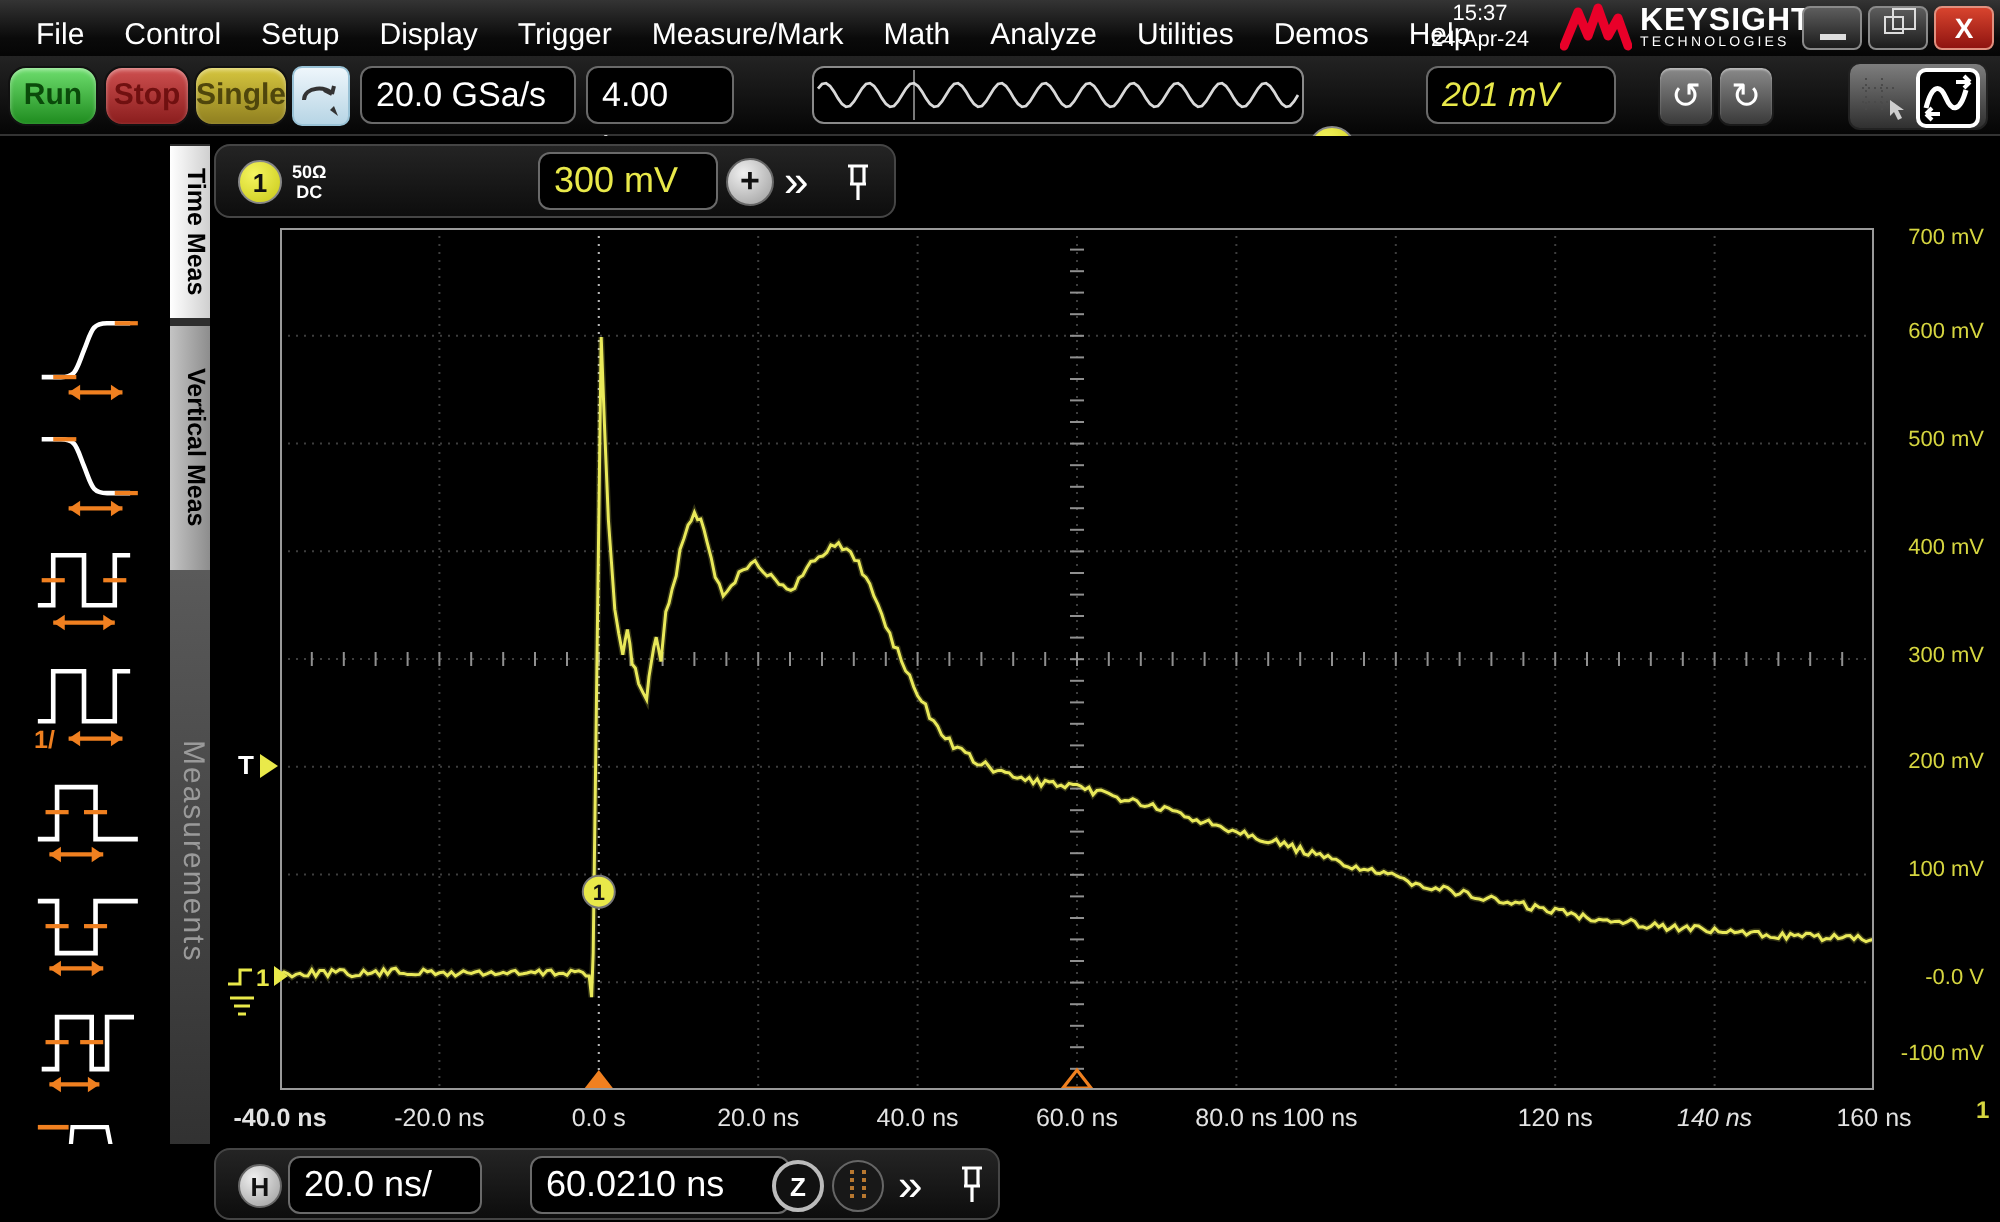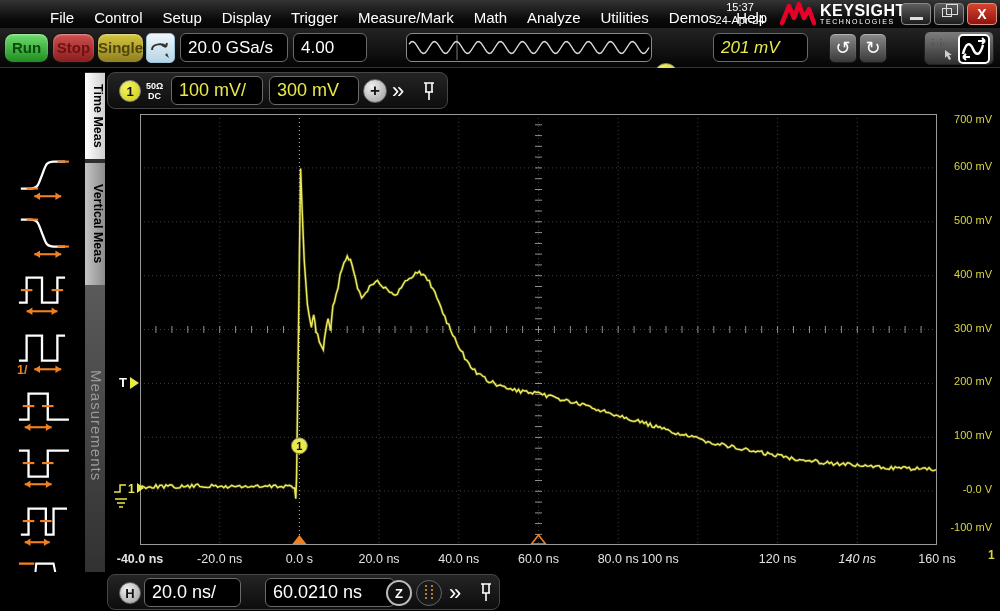--- a/index.html
+++ b/index.html
@@ -2,21 +2,21 @@
 <html><head>
 <meta charset="utf-8">
 <style>
   * { margin:0; padding:0; box-sizing:border-box; }
   html,body { background:#000; font-family:"Liberation Sans", sans-serif; }
   #app { position:relative; width:1000px; height:611px; background:#000; overflow:hidden; }
 
   
   .titlebar { position:absolute; left:0; top:0; width:1000px; height:36px;
     background:linear-gradient(#343434,#0a0a0a 55%,#000); border-bottom:1px solid #3a3a3a;
-    display:flex; align-items:center;padding-left:32px; }
+    display:flex; align-items:center; }
   .menu { display:flex; align-items:center; height:100%; padding-left:8px; }
   .menu-item { color:#fff; font-size:15px; padding:0 10px; line-height:28px; cursor:default; }
   .clock { position:absolute; left:700px; top:1px; width:80px; text-align:center;
     color:#fff; font-size:11px; line-height:13px; }
   .brand { position:absolute; left:780px; top:0; height:28px; display:flex; align-items:center; }
   .brand-name { color:#fff; font-weight:bold; font-size:16px; letter-spacing:.5px; line-height:15px; }
   .brand-sub { color:#fff; font-size:7px; letter-spacing:1.6px; line-height:8px; }
   .winbtns { position:absolute; right:3px; top:3px; display:flex; gap:3px; }
   .winbtn { width:30px; height:22px; border:1px solid #8a8a8a; border-radius:4px;
     background:linear-gradient(#5d5d5d,#1c1c1c); position:relative; }
@@ -162,21 +162,20 @@
     </div>
   </div>
 
   <div class="channelbar">
     <div class="ctl-group" style="left:107px;top:4px;width:341px;height:37px;">
       <div class="badge tbadge" style="left:11px;top:7px;width:22px;height:22px;font-size:13px;line-height:21px;">1</div>
       <div style="position:absolute;left:38px;top:8px;">
         <div class="imp">50Ω</div>
         <div class="imp">DC</div>
       </div>
-      <div class="box ytext" style="left:63px;top:3px;width:92px;font-size:18px;">100 mV/</div>
       <div class="box ytext" style="left:161px;top:3px;width:90px;font-size:18px;">300 mV</div>
       <div class="badge circ-gray" style="left:255px;top:6px;width:24px;height:24px;font-size:17px;line-height:22px;">+</div>
       <div class="chev" style="left:284px;top:3px;">»</div>
       <svg style="position:absolute;left:313px;top:8px;" width="16" height="22">
         <path d="M3,2 h10 M5,2 v9 h6 v-9 M8,11 v8 M4,11 h8" stroke="#fff" stroke-width="1.6" fill="none"></path>
       </svg>
     </div>
   </div>
 
   <div class="sidebar">

